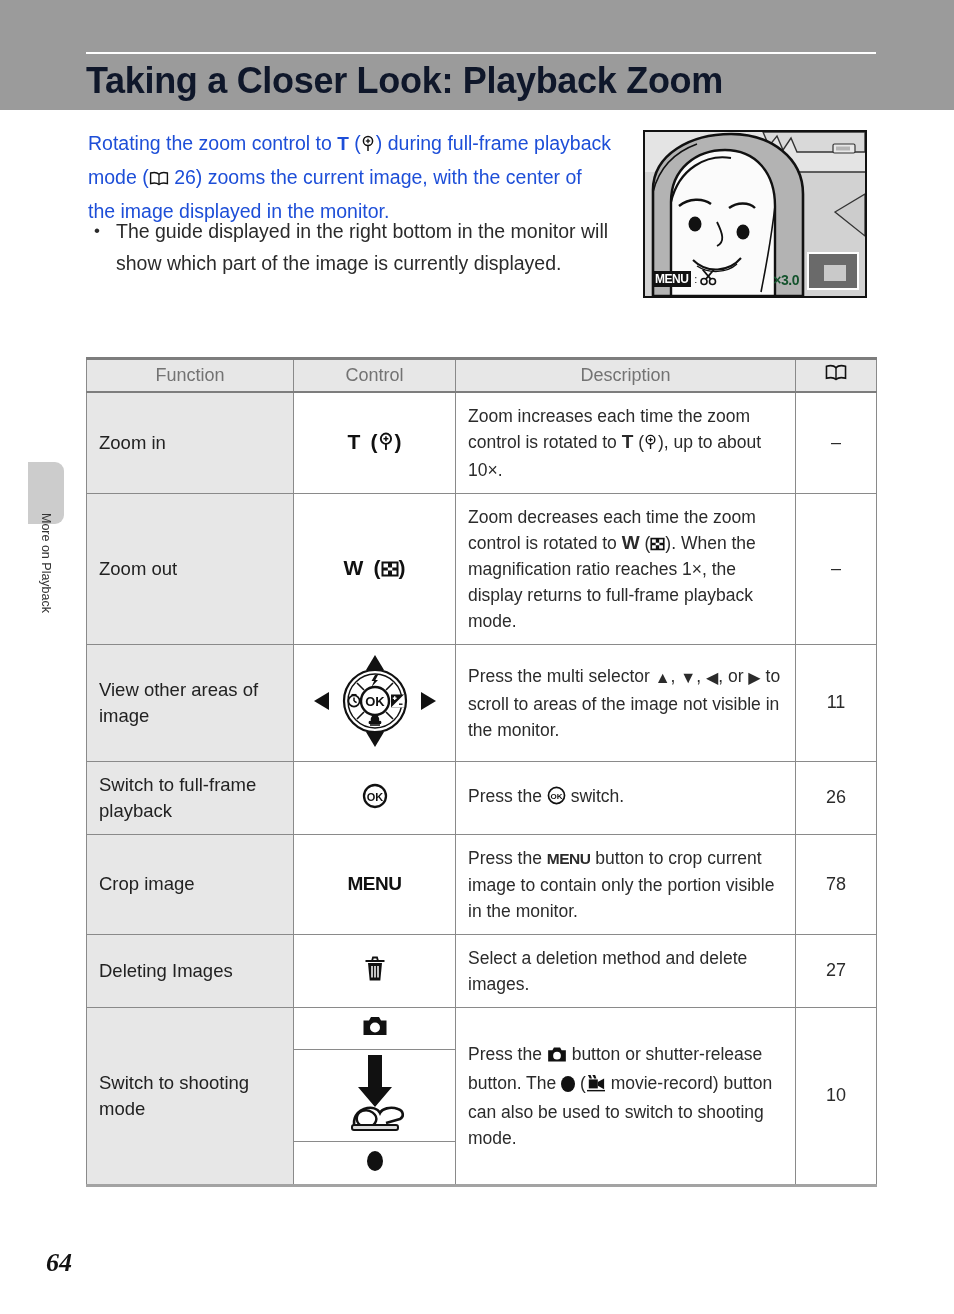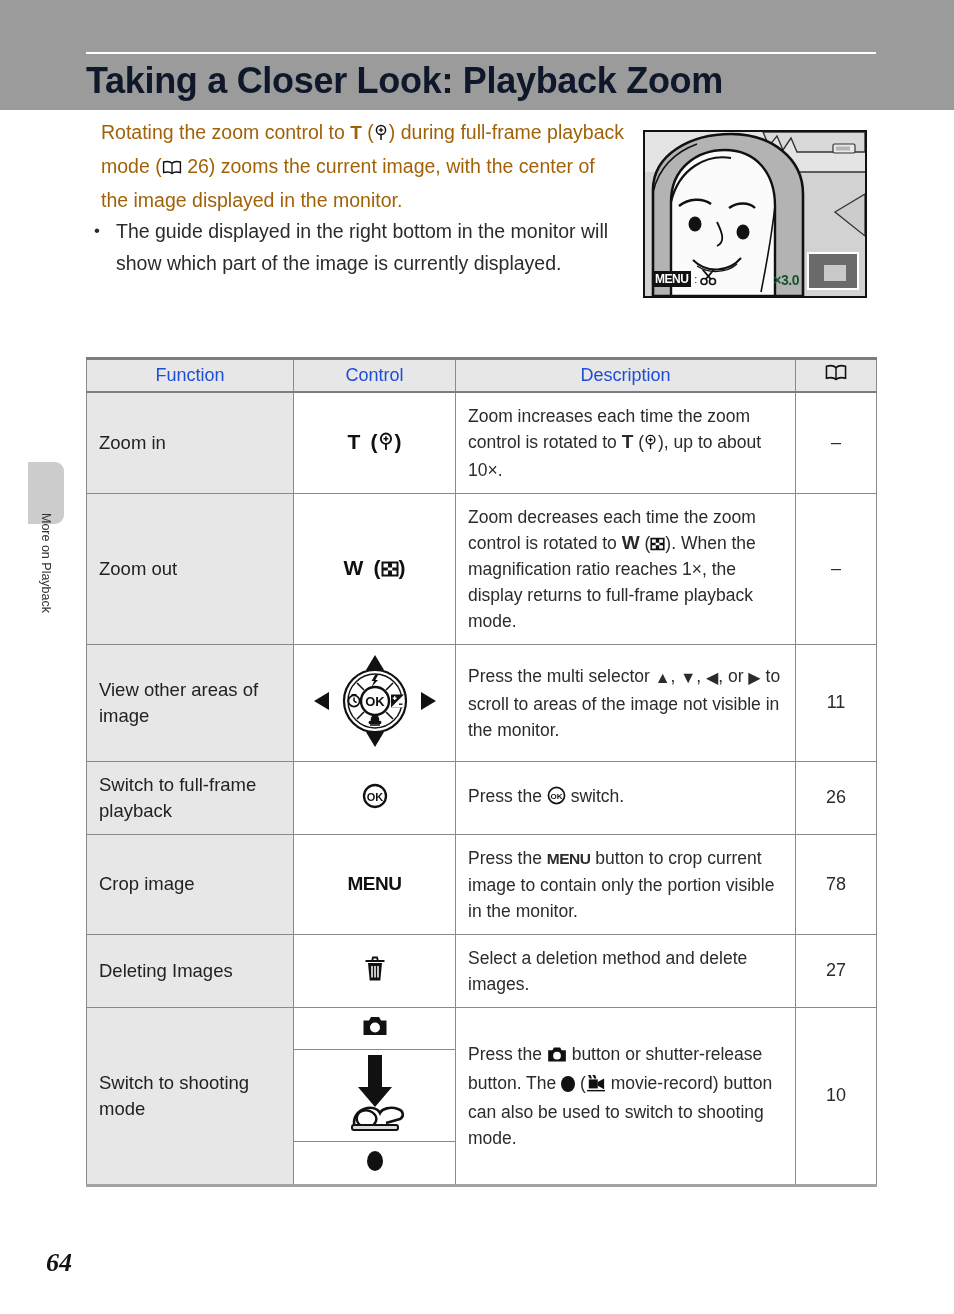--- a/index.html
+++ b/index.html
@@ -34,22 +34,22 @@
   }
   .side-tab-label {
     position: absolute; left: -24px; top: 556px; width: 140px;
     font-size: 12.5px; color: #333;
     transform: rotate(90deg); transform-origin: center center;
     text-align: center; white-space: nowrap;
   }
 
   
   .intro {
-    position: absolute; left: 88px; top: 116px; width: 525px;
-    font-size: 19.5px; line-height: 32px; color: #a16207; margin-left: 13px;
+    position: absolute; left: 88px; top: 127px; width: 525px;
+    font-size: 19.5px; line-height: 32px; color: #1d4ed8;
   }
   .bullet-list { position: absolute; left: 88px; top: 215px; width: 525px; }
   .bullet-item {
     position: relative; padding-left: 28px;
     font-size: 19.5px; line-height: 32px; color: #2b2b2b;
   }
   .bullet-item::before {
     content: "\2022"; position: absolute; left: 6px; top: 0;
     font-size: 17px; color: #2b2b2b;
   }
@@ -85,21 +85,21 @@
   
   .op-table {
     position: absolute; left: 86px; top: 357px; width: 790px;
     border-collapse: collapse; table-layout: fixed;
   }
   .op-table td, .op-table th {
     border: 1px solid #8a8a8a; vertical-align: middle; background: #fff;
   }
   .op-table thead th {
     background: #e7e7e7; font-weight: normal; font-size: 18px;
-    height: 33px; text-align: center; color: #1d4ed8;
+    height: 33px; text-align: center; color: #737373;
     border-top: 3px solid #7d7d7d; border-bottom: 2px solid #7d7d7d;
   }
   .col-fn { width: 207px; }
   .col-ct { width: 162px; }
   .col-ds { width: 340px; }
   .col-pg { width: 81px; }
 
   td.fn-cell {
     background: #e7e7e7; font-size: 18.5px; color: #222;
     padding: 10px 12px; line-height: 26px;

